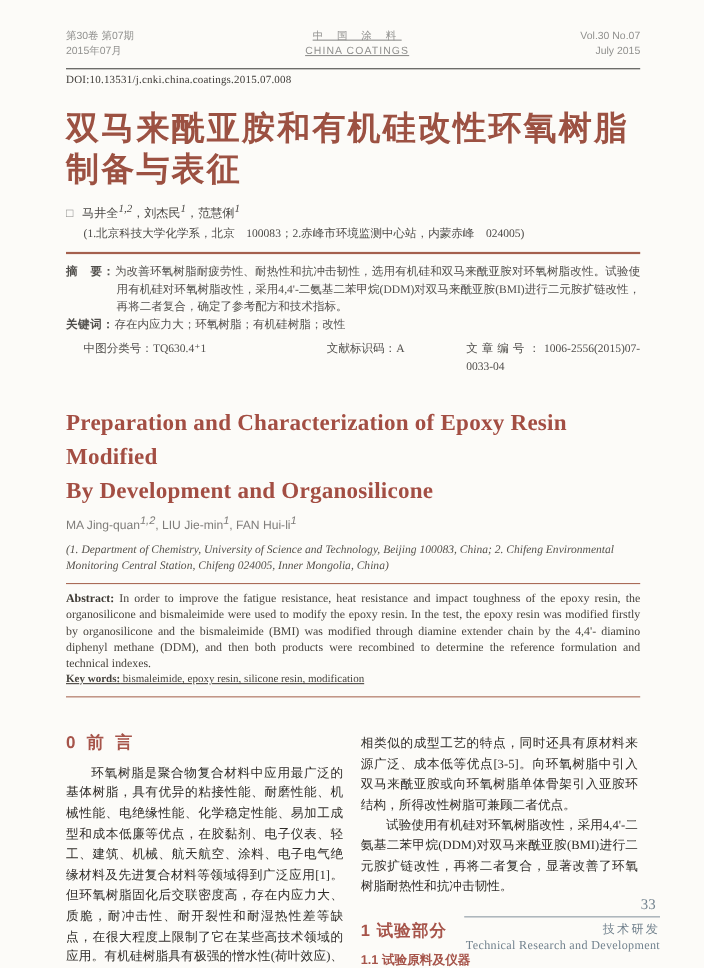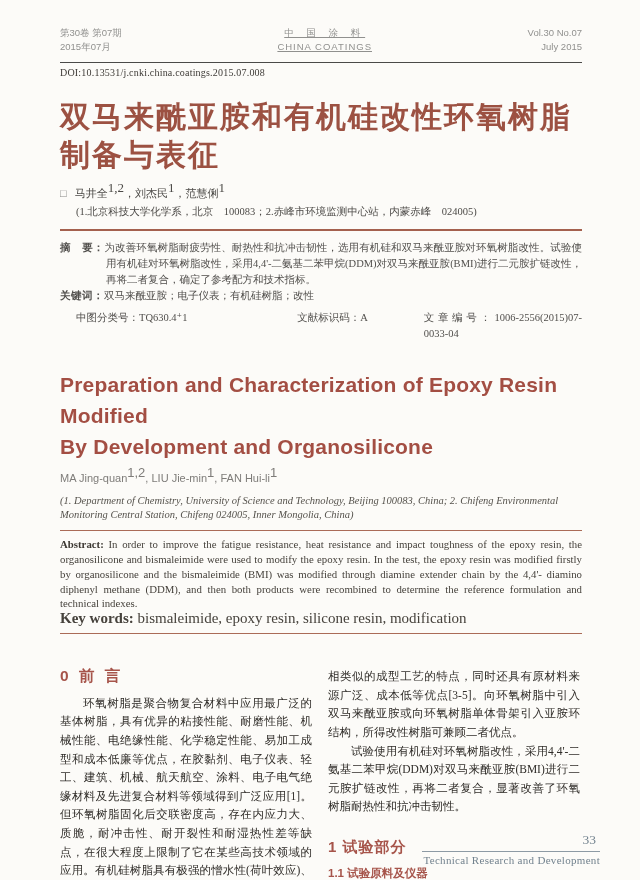--- a/index.html
+++ b/index.html
@@ -14,41 +14,41 @@
   .jheader .c{text-align:center;letter-spacing:1px;text-decoration:underline;}
   .jheader .c .cn{letter-spacing:5px;}
   .jheader .r{text-align:right;}
   .hrule{border:0;border-top:1.6px solid #4a4a48;margin:8px 0 0;}
   .doi{font-size:10px;color:#3d3a36;margin-top:4px;letter-spacing:0.2px;}
   
   .title-cn{margin-top:20px;color:#9c5142;font-weight:bold;font-size:30px;line-height:38px;
     letter-spacing:2px;font-family:"Liberation Sans","DejaVu Sans",sans-serif;}
   .authors-cn{margin-top:12px;font-size:11px;color:#4c4a47;}
   .authors-cn .marker{color:#8a8a88;margin-right:8px;font-size:11px;}
-  sup{font-size:13px;line-height:0;}
+  sup{font-size:10px;line-height:0;font-style:italic;}
   .affil-cn{margin-top:4px;font-size:10.5px;color:#4c4a47;padding-left:16px;}
   .red-rule{border:0;border-top:2px solid #a4604e;margin:10px 0 0;}
   .thin-red-rule{border:0;border-top:1.5px solid #aa6b57;margin:7px 0 0;}
   
   .abs-cn{margin-top:9px;font-size:10.5px;line-height:15.8px;color:#514f4c;text-align:justify;}
   .hang{padding-left:46px;text-indent:-46px;}
   .hang b{letter-spacing:0.5px;}
   .kw-cn{margin-top:1px;}
   .class-row{display:flex;margin-top:6px;font-size:10.5px;color:#514f4c;}
   .class-row .i1{padding-left:16px;width:218px;}
   .class-row .i2{width:140px;margin-left:24px;}
   
   .title-en{margin-top:27px;color:#a34e43;font-weight:bold;font-size:21px;line-height:31px;
-    font-family:Liberation Sans, sans-serif;letter-spacing:0.2px;}
+    font-family:Liberation Serif, serif;letter-spacing:0.2px;}
   .authors-en{margin-top:10px;color:#7e7c79;font-size:11px;
     font-family:"Liberation Sans","DejaVu Sans",sans-serif;}
   .affil-en{margin-top:10px;font-style:italic;font-size:10.5px;line-height:14.5px;color:#55524c;}
   .abs-en{margin-top:6px;font-size:10.8px;line-height:14.9px;color:#46423c;text-align:justify;}
   .abs-en b{color:#3c3832;}
-  .kw-en{font-size:15px;line-height:14.9px;color:#46423c;}
+  .kw-en{font-size:10px;line-height:14.9px;color:#46423c;text-decoration:underline;}
   
   .columns{display:flex;gap:16px;margin-top:33px;}
   .col{width:252px;font-size:11.5px;line-height:18.6px;color:#2f2c28;text-align:justify;}
   .h0{color:#a6544a;font-size:15.5px;font-weight:bold;letter-spacing:3px;margin:0 0 8px;
     font-family:"Liberation Sans","DejaVu Sans",sans-serif;}
   .h1{color:#a6544a;font-size:15px;font-weight:bold;letter-spacing:1px;margin:22px 0 7px;
     font-family:"Liberation Sans","DejaVu Sans",sans-serif;}
   .h11{color:#a6544a;font-size:11.5px;font-weight:bold;margin:0 0 5px;
     font-family:"Liberation Sans","DejaVu Sans",sans-serif;}
   .p{text-indent:2em;}
@@ -95,21 +95,21 @@
     </div>
     <div class="affil-cn">(1.北京科技大学化学系，北京　100083；2.赤峰市环境监测中心站，内蒙赤峰　024005)</div>
 
     <hr class="red-rule">
 
     <div class="abs-cn">
       <div class="hang">
         <b>摘　要：</b><span>为改善环氧树脂耐疲劳性、耐热性和抗冲击韧性，选用有机硅和双马来酰亚胺对环氧树脂改性。试验使用有机硅对环氧树脂改性，采用4,4'-二氨基二苯甲烷(DDM)对双马来酰亚胺(BMI)进行二元胺扩链改性，再将二者复合，确定了参考配方和技术指标。</span>
       </div>
       <div class="hang kw-cn">
-        <b>关键词：</b><span>双马来酰亚胺；电子仪表；有机硅树脂；改性</span>
+        <b>关键词：</b><span>存在内应力大；环氧树脂；有机硅树脂；改性</span>
       </div>
       <div class="class-row">
         <span class="i1">中图分类号：TQ630.4⁺1</span>
         <span class="i2">文献标识码：A</span>
         <span class="i3">文章编号：1006-2556(2015)07-0033-04</span>
       </div>
     </div>
 
     <div class="title-en">
       <div>Preparation and Characterization of Epoxy Resin Modified</div>
@@ -145,15 +145,16 @@
         <div class="h11">1.1 试验原料及仪器</div>
         <div class="p">FJN-9802自干型有机硅树脂，常州市嘉诺有机硅有限公司；双酚基丙烷缩水甘油醚(E-51)，工业</div>
       </div>
     </div>
 
   </div>
 
   <div class="footer">
     <div class="page-num">33</div>
     <hr class="footer-rule">
+    <div class="footer-cn">技术研发</div>
     <div class="footer-en">Technical Research and Development</div>
   </div>
 </div>
 
 </body></html>

